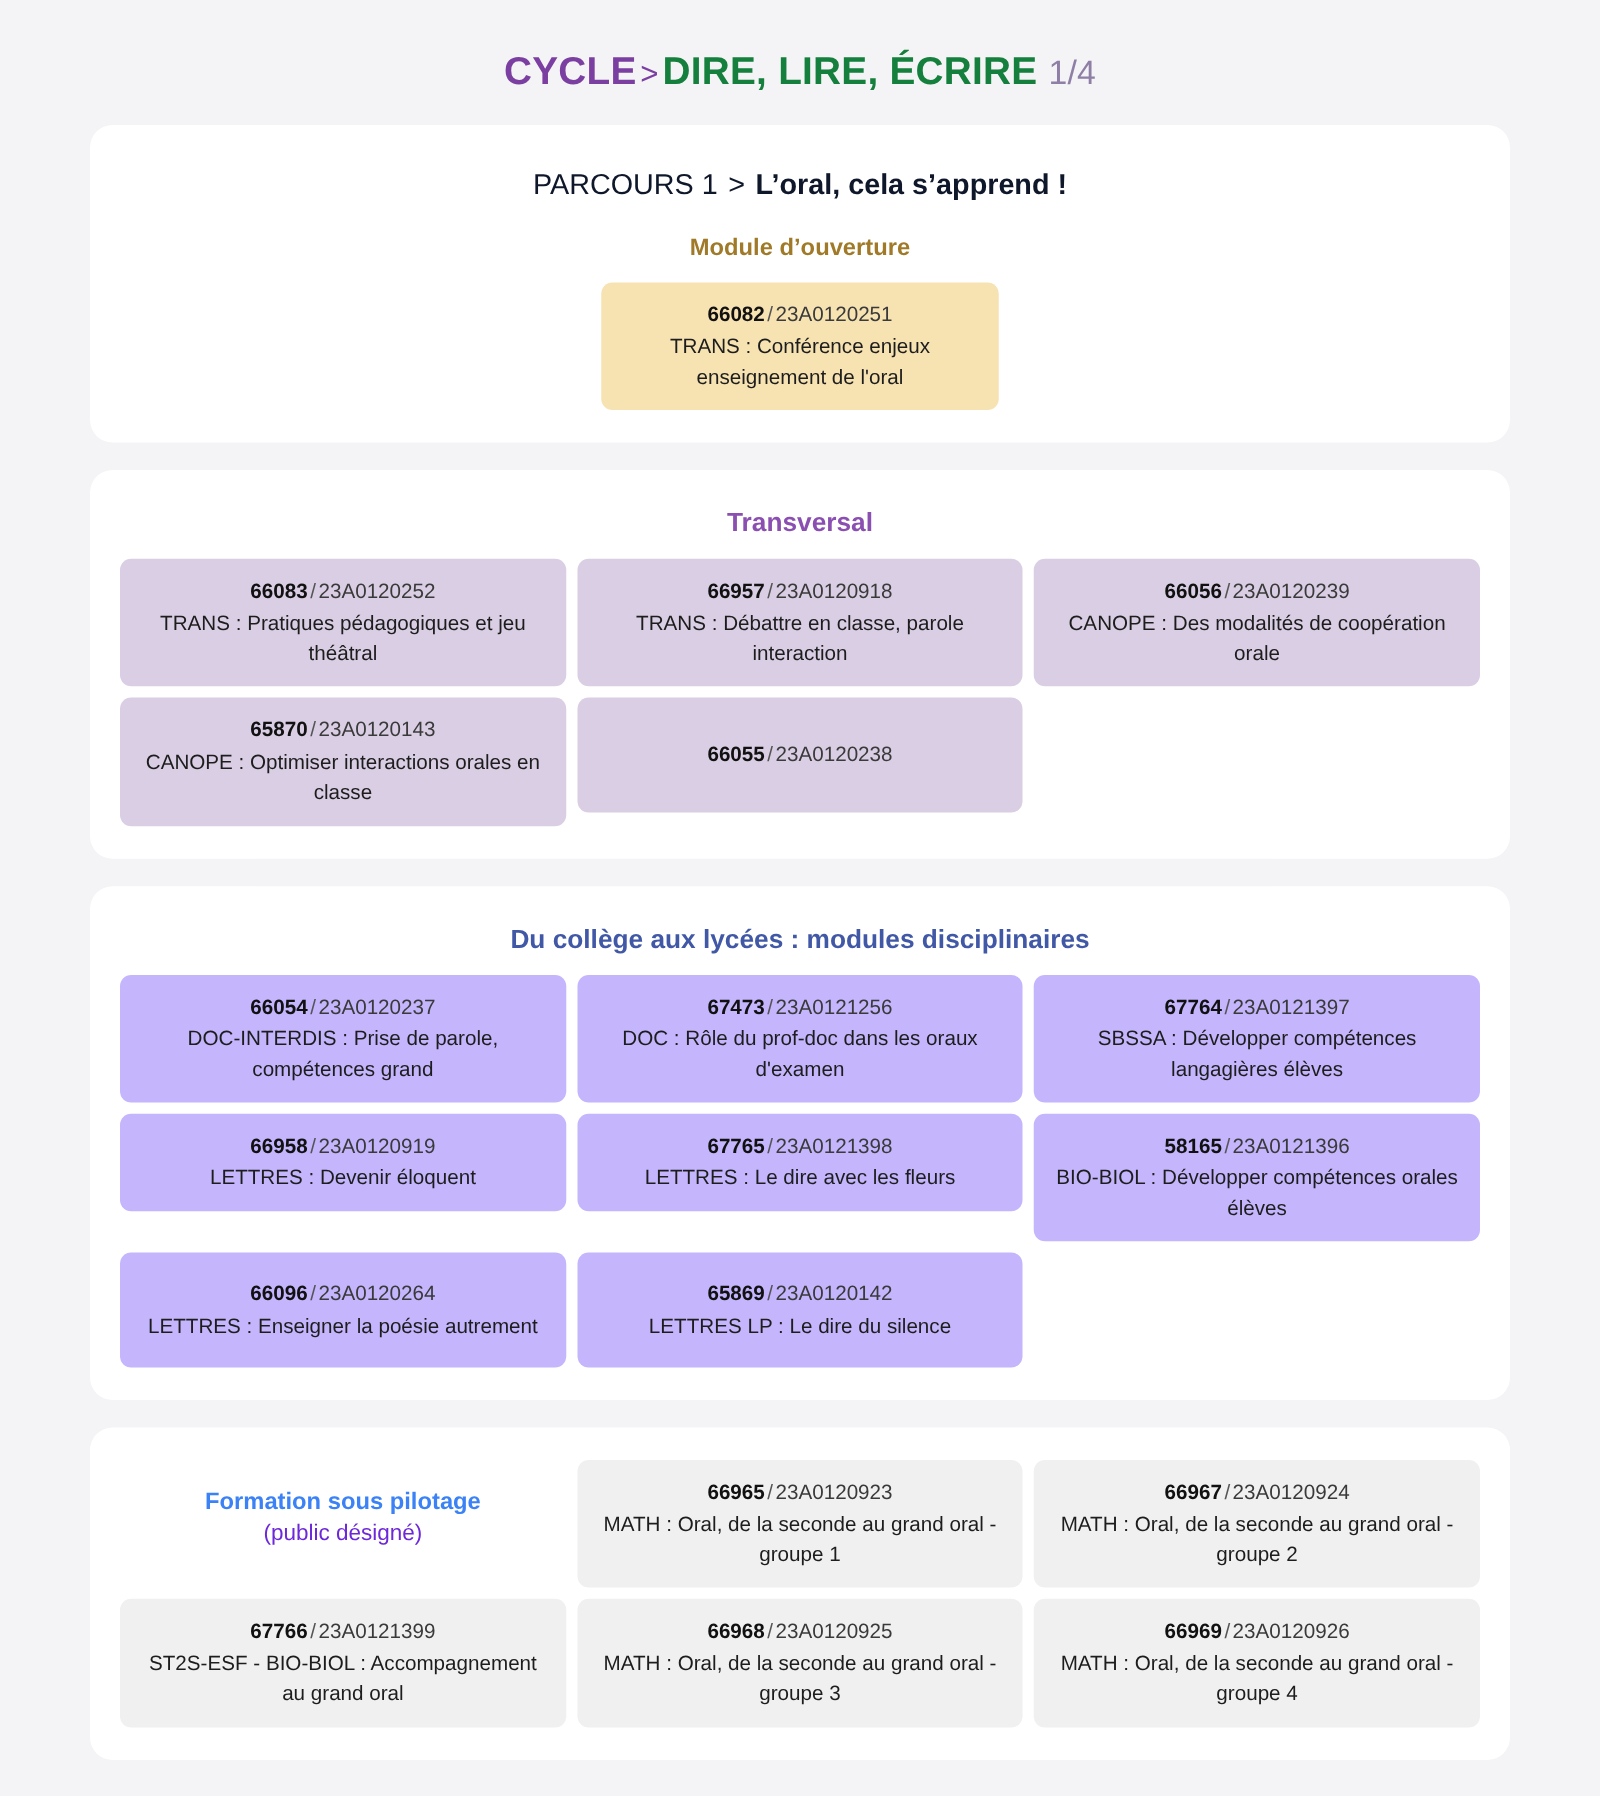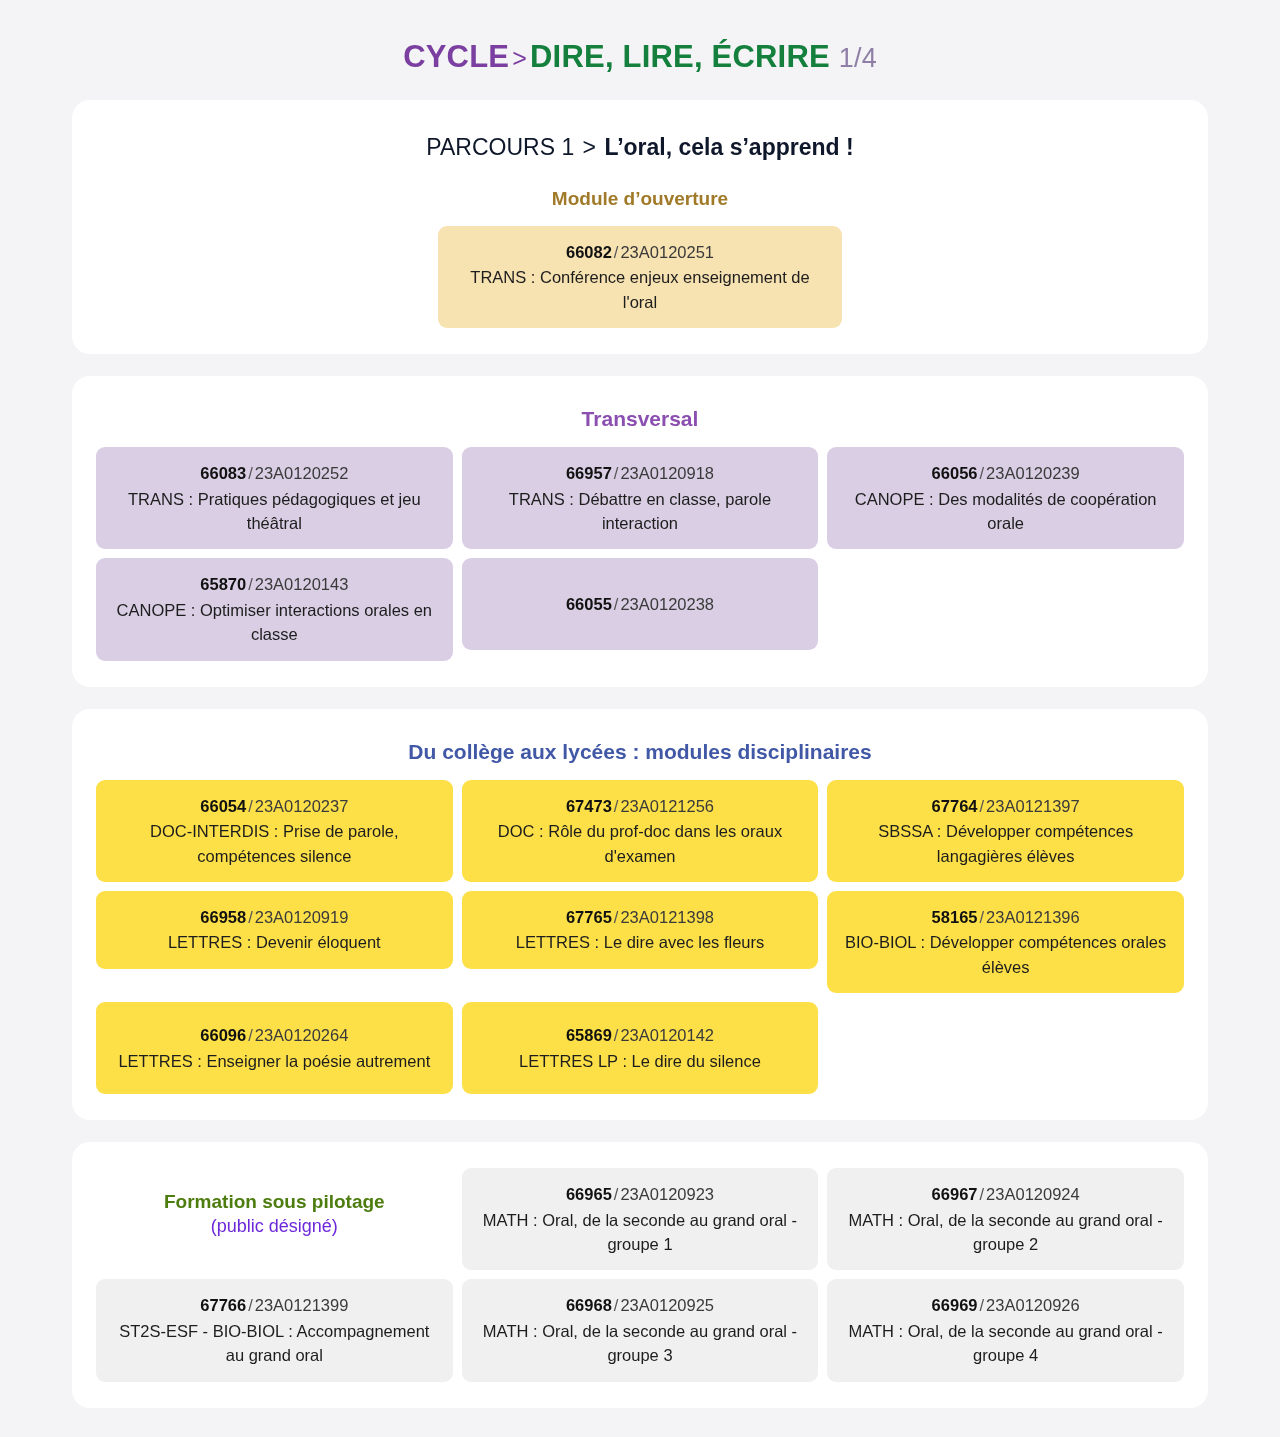--- a/index.html
+++ b/index.html
@@ -110,50 +110,50 @@
     justify-content: center;
   }
   .card .code-line { white-space: nowrap; }
   .card .code { font-weight: bold; color: #111; }
   .card .slash { color: #555; padding: 0 2px; }
   .card .ref { color: #3a3a3a; }
   .card .desc { margin-top: 1px; }
 
   .card.yellow { background: #f7e2b2; }
   .card.lilac  { background: #d9cee4; }
-  .card.blue   { background: #fde047; }
+  .card.blue   { background: #c4b5fd; }
   .card.gray   { background: #f0f0f0; }
 
   .card.tall { min-height: 92px; }
   .card.med  { min-height: 76px; }
 
   
   .single-wrap {
     display: flex;
     justify-content: center;
   }
   .single-wrap .card {
-    width: 404px;
+    width: 318px;
   }
 
   
   .pilotage-label {
     display: flex;
     flex-direction: column;
     justify-content: center;
     align-items: center;
     text-align: center;
     padding: 10px;
     box-sizing: border-box;
     min-height: 92px;
   }
   .pilotage-label .pl-main {
     font-size: 19px;
     font-weight: bold;
-    color: #4d7c0f;
+    color: #3b82f6;
     line-height: 1.3;
   }
   .pilotage-label .pl-sub {
     font-size: 18px;
     color: #6d28d9;
     line-height: 1.35;
   }
   .empty-cell { min-height: 1px; }
 </style>
 </head>
@@ -225,21 +225,21 @@
   </div>
 
   <div class="section">
     <div class="section-head blue">Du collège aux lycées : modules disciplinaires</div>
     <div class="grid">
 
       <div class="card blue tall">
         <div class="code-line">
           <span class="code">66054</span><span class="slash">/</span><span class="ref">23A0120237</span>
         </div>
-        <div class="desc">DOC-INTERDIS : Prise de parole, compétences silence</div>
+        <div class="desc">DOC-INTERDIS : Prise de parole, compétences grand</div>
       </div>
 
       <div class="card blue tall">
         <div class="code-line">
           <span class="code">67473</span><span class="slash">/</span><span class="ref">23A0121256</span>
         </div>
         <div class="desc">DOC : Rôle du prof-doc dans les oraux d'examen</div>
       </div>
 
       <div class="card blue tall">

